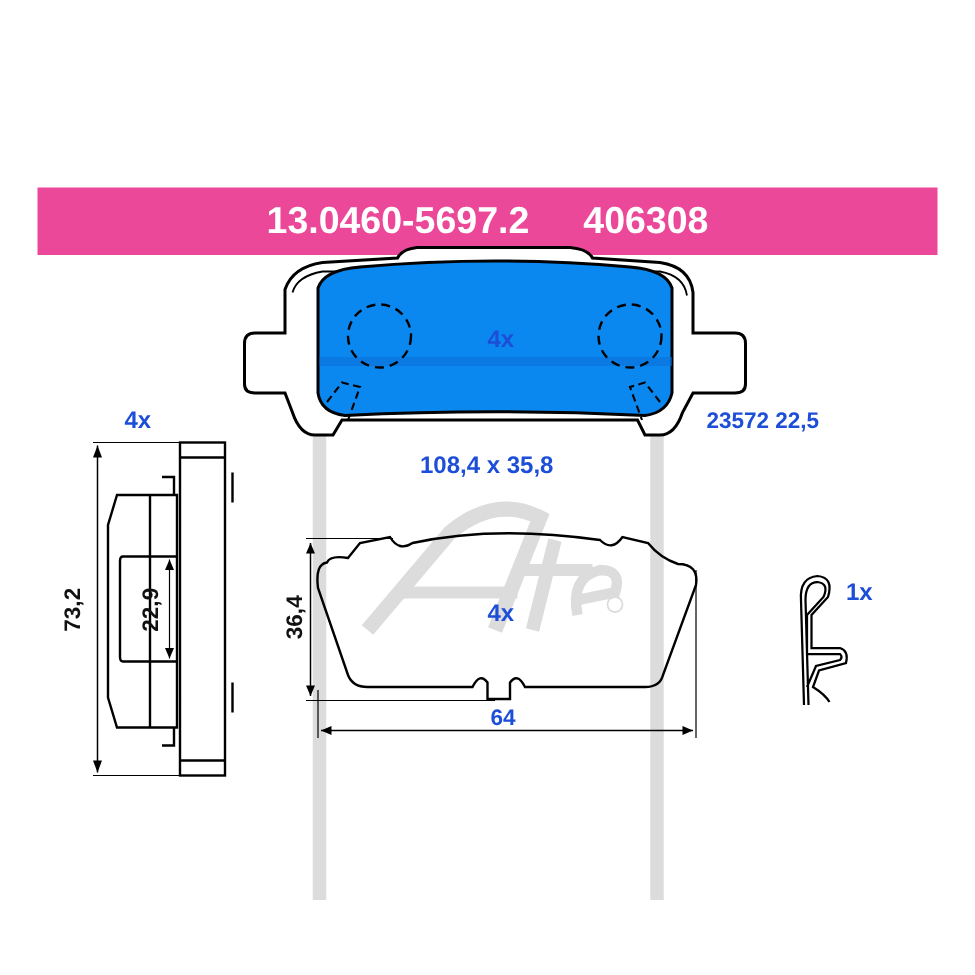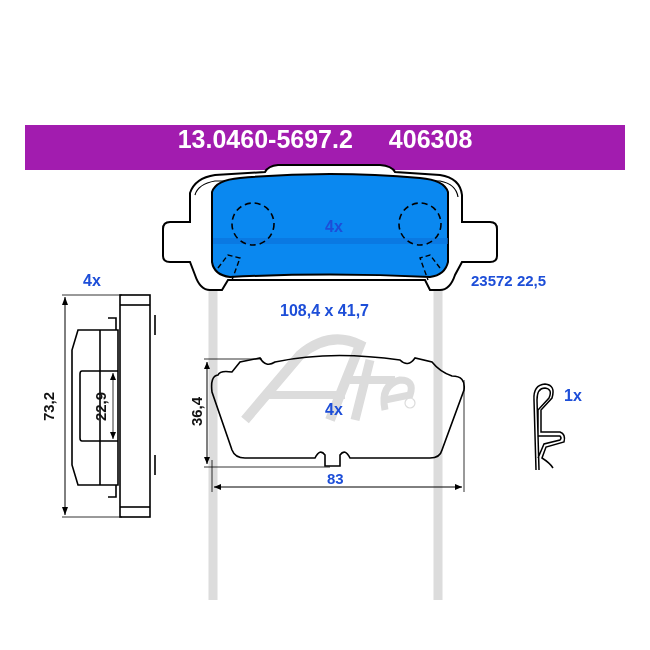--- a/index.html
+++ b/index.html
@@ -1,17 +1,17 @@
 <!DOCTYPE html>
 <html><head>
 <meta charset="utf-8">
 <style>
   html, body { margin:0; padding:0; background:#ffffff; }
   body { width:650px; height:650px; position:relative; overflow:hidden; font-family:"Liberation Sans", sans-serif; }
-  .banner { position:absolute; left:25px; top:125px; width:600px; height:45px; background:#a21caf; color:#fff; display:flex; justify-content:center; font-weight:bold; font-size:25px; letter-spacing:0px; }
+  .banner { position:absolute; left:25px; top:125px; width:600px; height:45px; background:#ec4899; color:#fff; display:flex; justify-content:center; align-items:center; font-weight:bold; font-size:25px; letter-spacing:0px; }
   .banner span { margin:0 18px; }
   svg.draw { position:absolute; left:0; top:0; }
   .lbl { position:absolute; font-weight:bold; color:#1d4ed8; font-size:15px; white-space:nowrap; }
   .vlbl { position:absolute; font-weight:bold; color:#111; font-size:15px; white-space:nowrap; transform:rotate(-90deg); transform-origin:center center; }
 </style>
 </head>
 <body>
 
 <div class="banner">
   <span>13.0460-5697.2</span>
@@ -73,23 +73,23 @@
   </g>
 
   <g fill="none" stroke="#000" stroke-width="1.5">
     <path d="M536 470 L534 400 Q533 385 545 384 Q556 385 552 398 L541 410 L541 432 L560 432 Q566 434 564 442 L546 447 L542 458 Q550 463 553 468"></path>
     <path d="M539 470 L537 400 Q537 388 545 388 Q553 389 549 398 L538 410 L538 436 L560 436 Q562 438 560 440 L544 444 L538 458"></path>
   </g>
 </svg>
 
 <div class="lbl" style="left:325px;top:218px;font-size:16px;">4x</div>
 <div class="lbl" style="left:471px;top:272px;font-size:15px;">23572 22,5</div>
-<div class="lbl" style="left:280px;top:302px;font-size:16px;">108,4 x 41,7</div>
+<div class="lbl" style="left:280px;top:302px;font-size:16px;">108,4 x 35,8</div>
 
 <div class="lbl" style="left:83px;top:272px;font-size:16px;">4x</div>
 <div class="vlbl" style="left:34px;top:398px;">73,2</div>
 <div class="vlbl" style="left:86px;top:398px;">22,9</div>
 
 <div class="lbl" style="left:325px;top:401px;font-size:16px;">4x</div>
 <div class="vlbl" style="left:182px;top:403px;">36,4</div>
-<div class="lbl" style="left:327px;top:470px;">83</div>
+<div class="lbl" style="left:327px;top:470px;">64</div>
 
 <div class="lbl" style="left:564px;top:387px;font-size:16px;">1x</div>
 
 </body></html>

